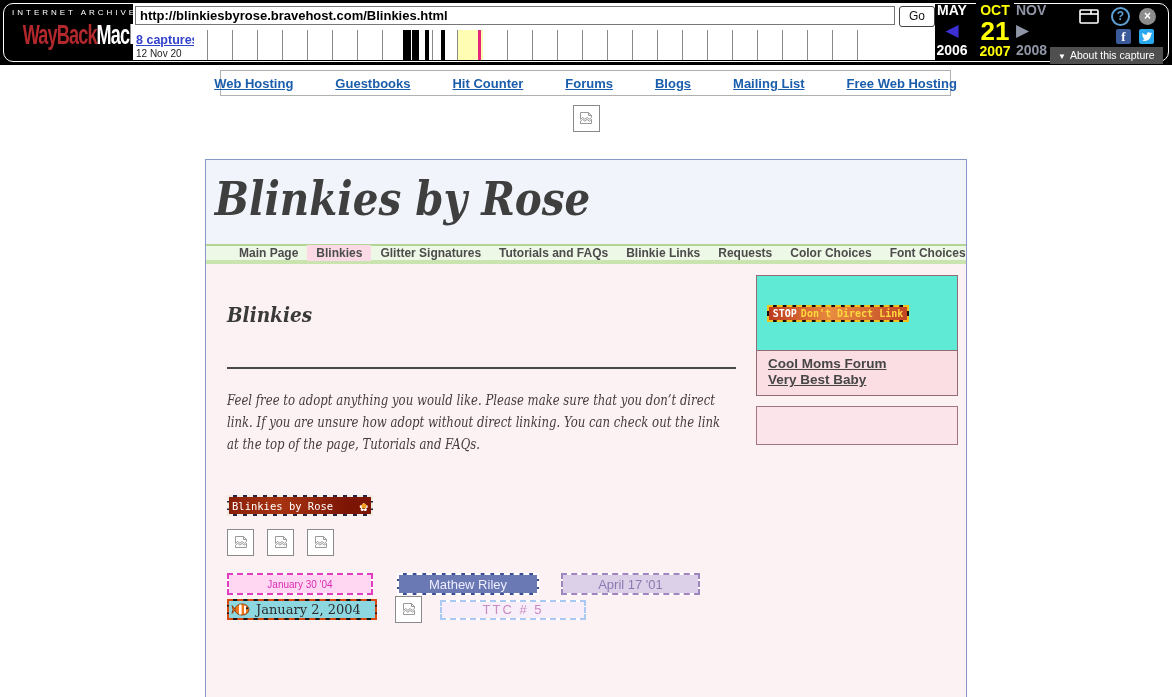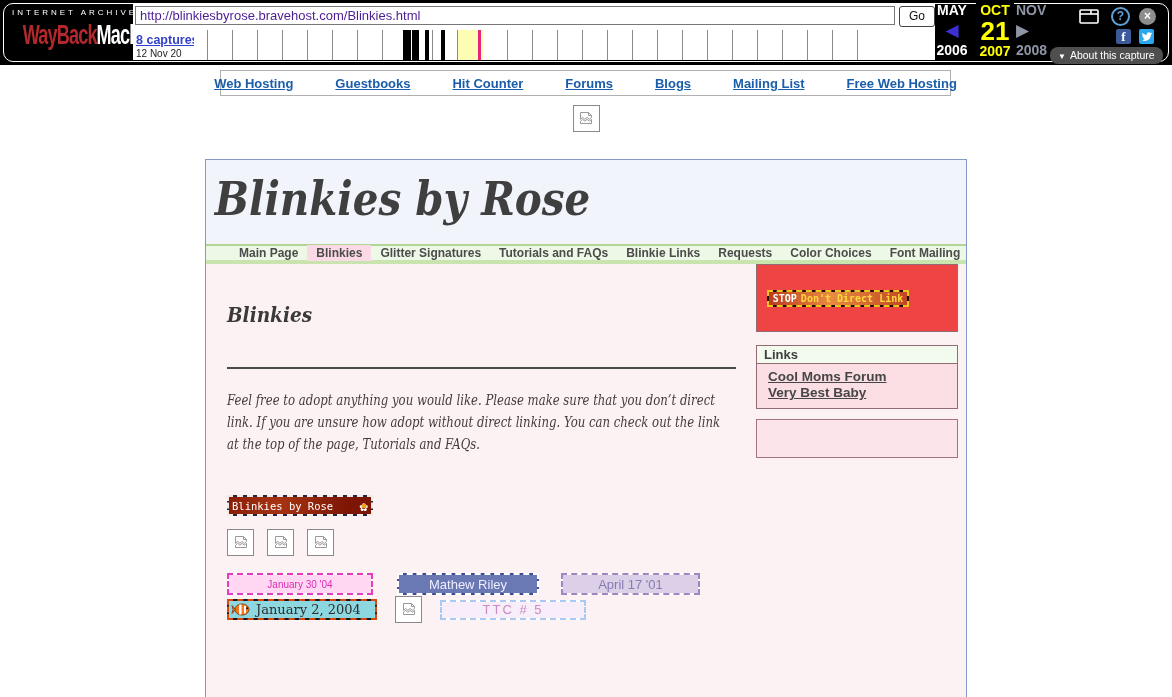--- a/index.html
+++ b/index.html
@@ -9,21 +9,21 @@
   .wb-toolbar { position:relative; width:1172px; height:65px; background:#000; }
   .wb-frame { position:absolute; inset:3px; border:1px solid #fff; border-radius:10px; pointer-events:none; }
   .wb-logo { position:absolute; left:12px; top:8px; width:120px; text-align:center; }
   .wb-arch { color:#fff; font-size:8px; letter-spacing:3px; white-space:nowrap; }
   .wb-name { font-size:22px; font-weight:bold; letter-spacing:-1px; white-space:nowrap;
              transform:scale(0.82,1.25); transform-origin:center top; margin-top:2px; }
   .wb-name .red { color:#b3282d; }
   .wb-name .white { color:#fff; }
   .wb-panel { position:absolute; left:133px; top:4px; width:802px; height:56px; background:#fff; }
   .wb-url { position:absolute; left:2px; top:2px; width:750px; height:15px; border:1px solid #777;
-            font-size:13px; padding:1px 4px; font-family:"Liberation Sans",sans-serif; color:#4c1d95; }
+            font-size:13px; padding:1px 4px; font-family:"Liberation Sans",sans-serif; color:#000000;font-weight:bold; }
   .wb-go { position:absolute; left:766px; top:2px; width:34px; height:19px; background:#fff;
            border:1px solid #444; border-radius:3px; font-size:12px; color:#111; text-align:center; line-height:17px; cursor:pointer; }
   .wb-captures { position:absolute; left:3px; top:26px; width:58px; overflow:hidden; white-space:nowrap; }
   .wb-captures a { color:#3342cc; font-weight:bold; font-size:12.5px; text-decoration:underline; }
   .wb-range { position:absolute; left:3px; top:44px; width:60px; overflow:hidden; white-space:nowrap;
               font-size:10px; color:#222; }
   .wb-spark { position:absolute; left:64px; top:26px; width:668px; height:30px;
               background:repeating-linear-gradient(to right, transparent 0 10px, #8a8a8a 10px 11px, transparent 11px 25px); }
   .tl-bar { position:absolute; top:0; height:100%; background:#000; z-index:2; }
   .tl-hl  { position:absolute; top:0; height:100%; background:#fffcb4; z-index:1; }
@@ -44,21 +44,21 @@
              text-align:center; cursor:pointer; }
   .ic-close { position:absolute; left:1139px; top:8px; width:17px; height:17px; border-radius:50%;
               background:#8d8d8d; color:#fff; font-weight:bold; font-size:12px; line-height:16px;
               text-align:center; cursor:pointer; }
   .ic-fb { position:absolute; left:1116px; top:29px; width:15px; height:15px; background:#3a5a99;
            border-radius:2px; color:#fff; font-family:"Liberation Serif",serif; font-weight:bold;
            font-size:13px; line-height:15px; text-align:center; cursor:pointer; }
   .ic-tw { position:absolute; left:1139px; top:29px; width:15px; height:15px; background:#29a7ef;
            border-radius:2px; cursor:pointer; }
   .wb-about { position:absolute; left:1050px; top:47px; height:17px; padding:0 8px; background:#4f4f4f;
-              color:#fff; font-size:10.5px; line-height:17px; border-radius:8px; cursor:pointer; white-space:nowrap; }
+              color:#fff; font-size:10.5px; line-height:17px; border-radius:0; cursor:pointer; white-space:nowrap; }
   .wb-about .tri { font-size:8px; margin-right:4px; }
 
   
   .host-bar { width:729px; height:24px; margin:5px 0 0 220px; border:1px solid #b0b0b0; background:#fff;
               display:flex; align-items:center; justify-content:center; gap:42px; }
   .host-link { color:#1a5dab; font-weight:bold; font-size:13px; text-decoration:underline; cursor:pointer; white-space:nowrap; }
 
   
   .broken-img { width:25px; height:25px; border:1px solid #8a8a8a; background:#fff;
                 display:flex; align-items:center; justify-content:center; }
@@ -108,21 +108,21 @@
   .bk-jan2 { width:146px; height:17px; border-color:#d84a10; background:#181818; }
   .bk-jan2 .bk-in { background:#8dd7e0; color:#2c2c2c; font-family:"DejaVu Serif",serif; font-size:13px;
                     justify-content:flex-start; gap:5px; padding-left:2px; box-sizing:border-box; }
   .bk-ttc { width:142px; height:16px; border-color:#a9c8f2; background:#fff; }
   .bk-ttc .bk-in { background:#f7eef9; color:#ca8ac2; font-size:13px; letter-spacing:2px; }
   .ml17 { margin-left:17px; } .ml18 { margin-left:18px; } .ml20 { margin-left:20px; }
   .ml22 { margin-left:22px; } .ml24 { margin-left:24px; }
 
   
   .side-col { margin-left:20px; width:202px; }
-  .sb-box1 { height:68px; background:#ef4444; border:1px solid #936b74;
+  .sb-box1 { margin-top:11px; height:76px; background:#5eead4; border:1px solid #936b74;
              display:flex; align-items:center; padding-left:10px; box-sizing:border-box; }
   .bk-stop { width:138px; height:13px; border-color:#f0c31e; background:#1c0d02; }
   .bk-stop .bk-in { background:linear-gradient(90deg,#bd3a1e,#e88c40 45%,#c04524);
                     font-family:"DejaVu Sans Mono",monospace; font-size:10px; font-weight:bold; gap:4px; }
   .stop-word { color:#fff; } .stop-rest { color:#ffd83e; white-space:nowrap; }
   .sb-links-head { margin-top:13px; height:17px; background:#f3fbee; border:1px solid #936b74;
                    font-size:13px; font-weight:bold; color:#3e3e3e; line-height:17px; padding-left:7px; }
   .sb-links-body { background:#fbdee4; border:1px solid #936b74; border-top:none; padding:5px 14px 7px 11px; }
   .sb-link { display:block; color:#464646; font-size:13.5px; font-weight:bold; text-decoration:underline;
              line-height:16px; cursor:pointer; }
@@ -209,21 +209,21 @@
     <div class="site-title">Blinkies by Rose</div>
   </div>
   <div class="site-nav" id="site-nav">
       <span class="nav-item">Main Page</span>
       <span class="nav-item active">Blinkies</span>
       <span class="nav-item">Glitter Signatures</span>
       <span class="nav-item">Tutorials and FAQs</span>
       <span class="nav-item">Blinkie Links</span>
       <span class="nav-item">Requests</span>
       <span class="nav-item">Color Choices</span>
-      <span class="nav-item">Font Mailing</span>
+      <span class="nav-item">Font Choices</span>
     </div>
   <div class="site-body">
 
     <div class="main-col">
       <div class="page-heading">Blinkies</div>
       <div class="rule"></div>
       <p class="intro">Feel free to adopt anything you would like. Please make sure that you don’t direct link. If you are unsure how adopt without direct linking. You can check out the link at the top of the page, Tutorials and FAQs.</p>
 
       <div class="bk-row r1">
         <span class="bk bk-rose">
@@ -299,21 +299,20 @@
 
     <div class="side-col">
       <div class="sb-box1">
         <span class="bk bk-stop">
             <span class="bk-in">
               <span class="stop-word">STOP</span>
               <span class="stop-rest">Don't Direct Link</span>
             </span>
           </span>
       </div>
-      <div class="sb-links-head">Links</div>
       <div class="sb-links-body" id="sb-links">
           <a class="sb-link">Cool Moms Forum</a>
           <a class="sb-link">Very Best Baby</a>
         </div>
       <div class="sb-empty"></div>
     </div>
 
   </div>
 </div>
 

